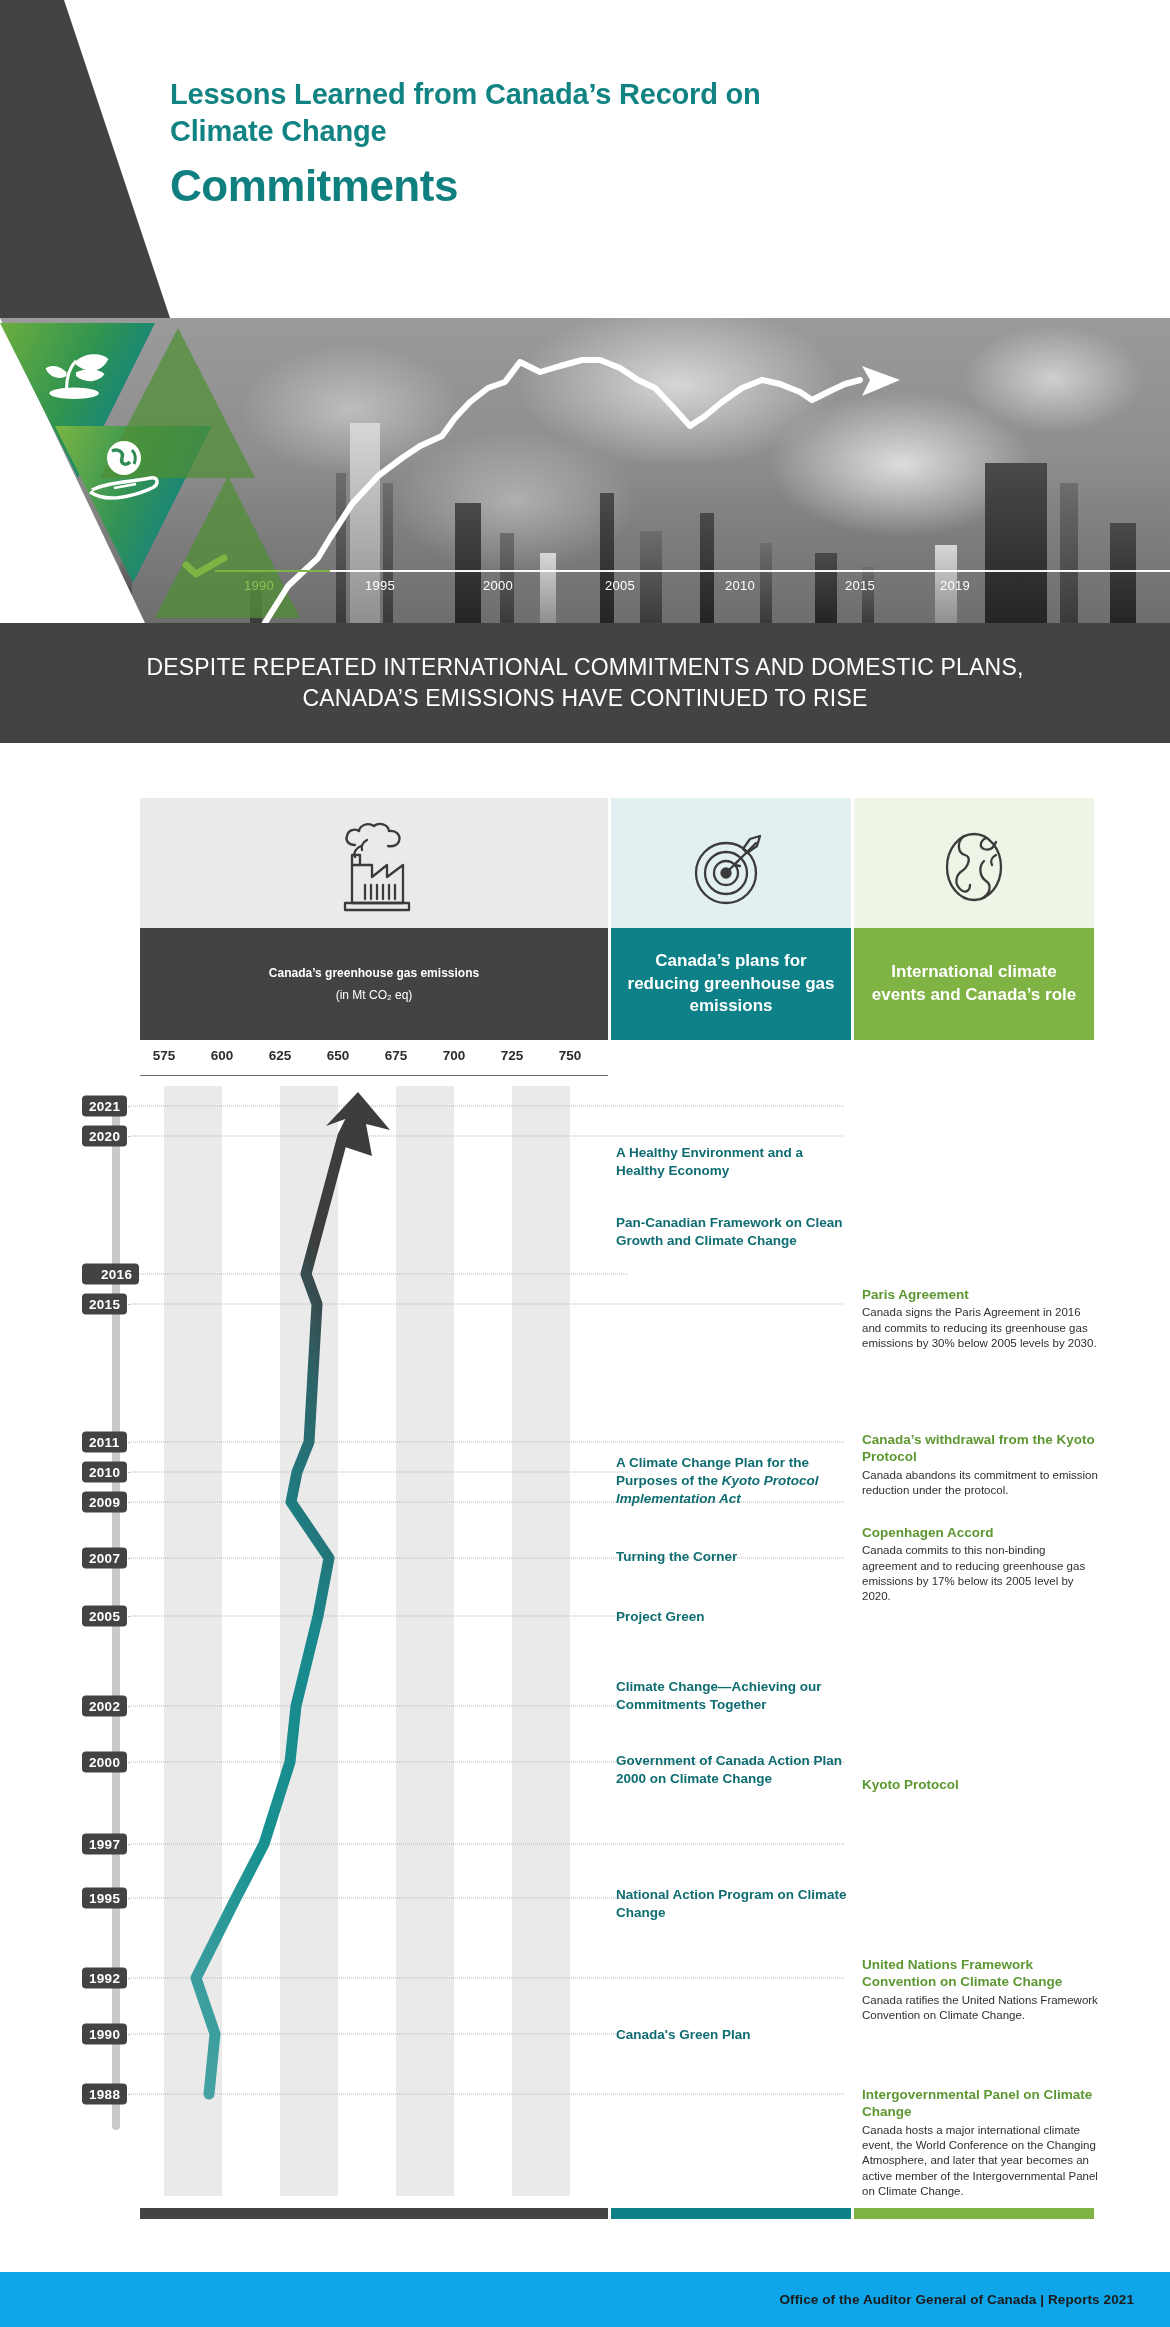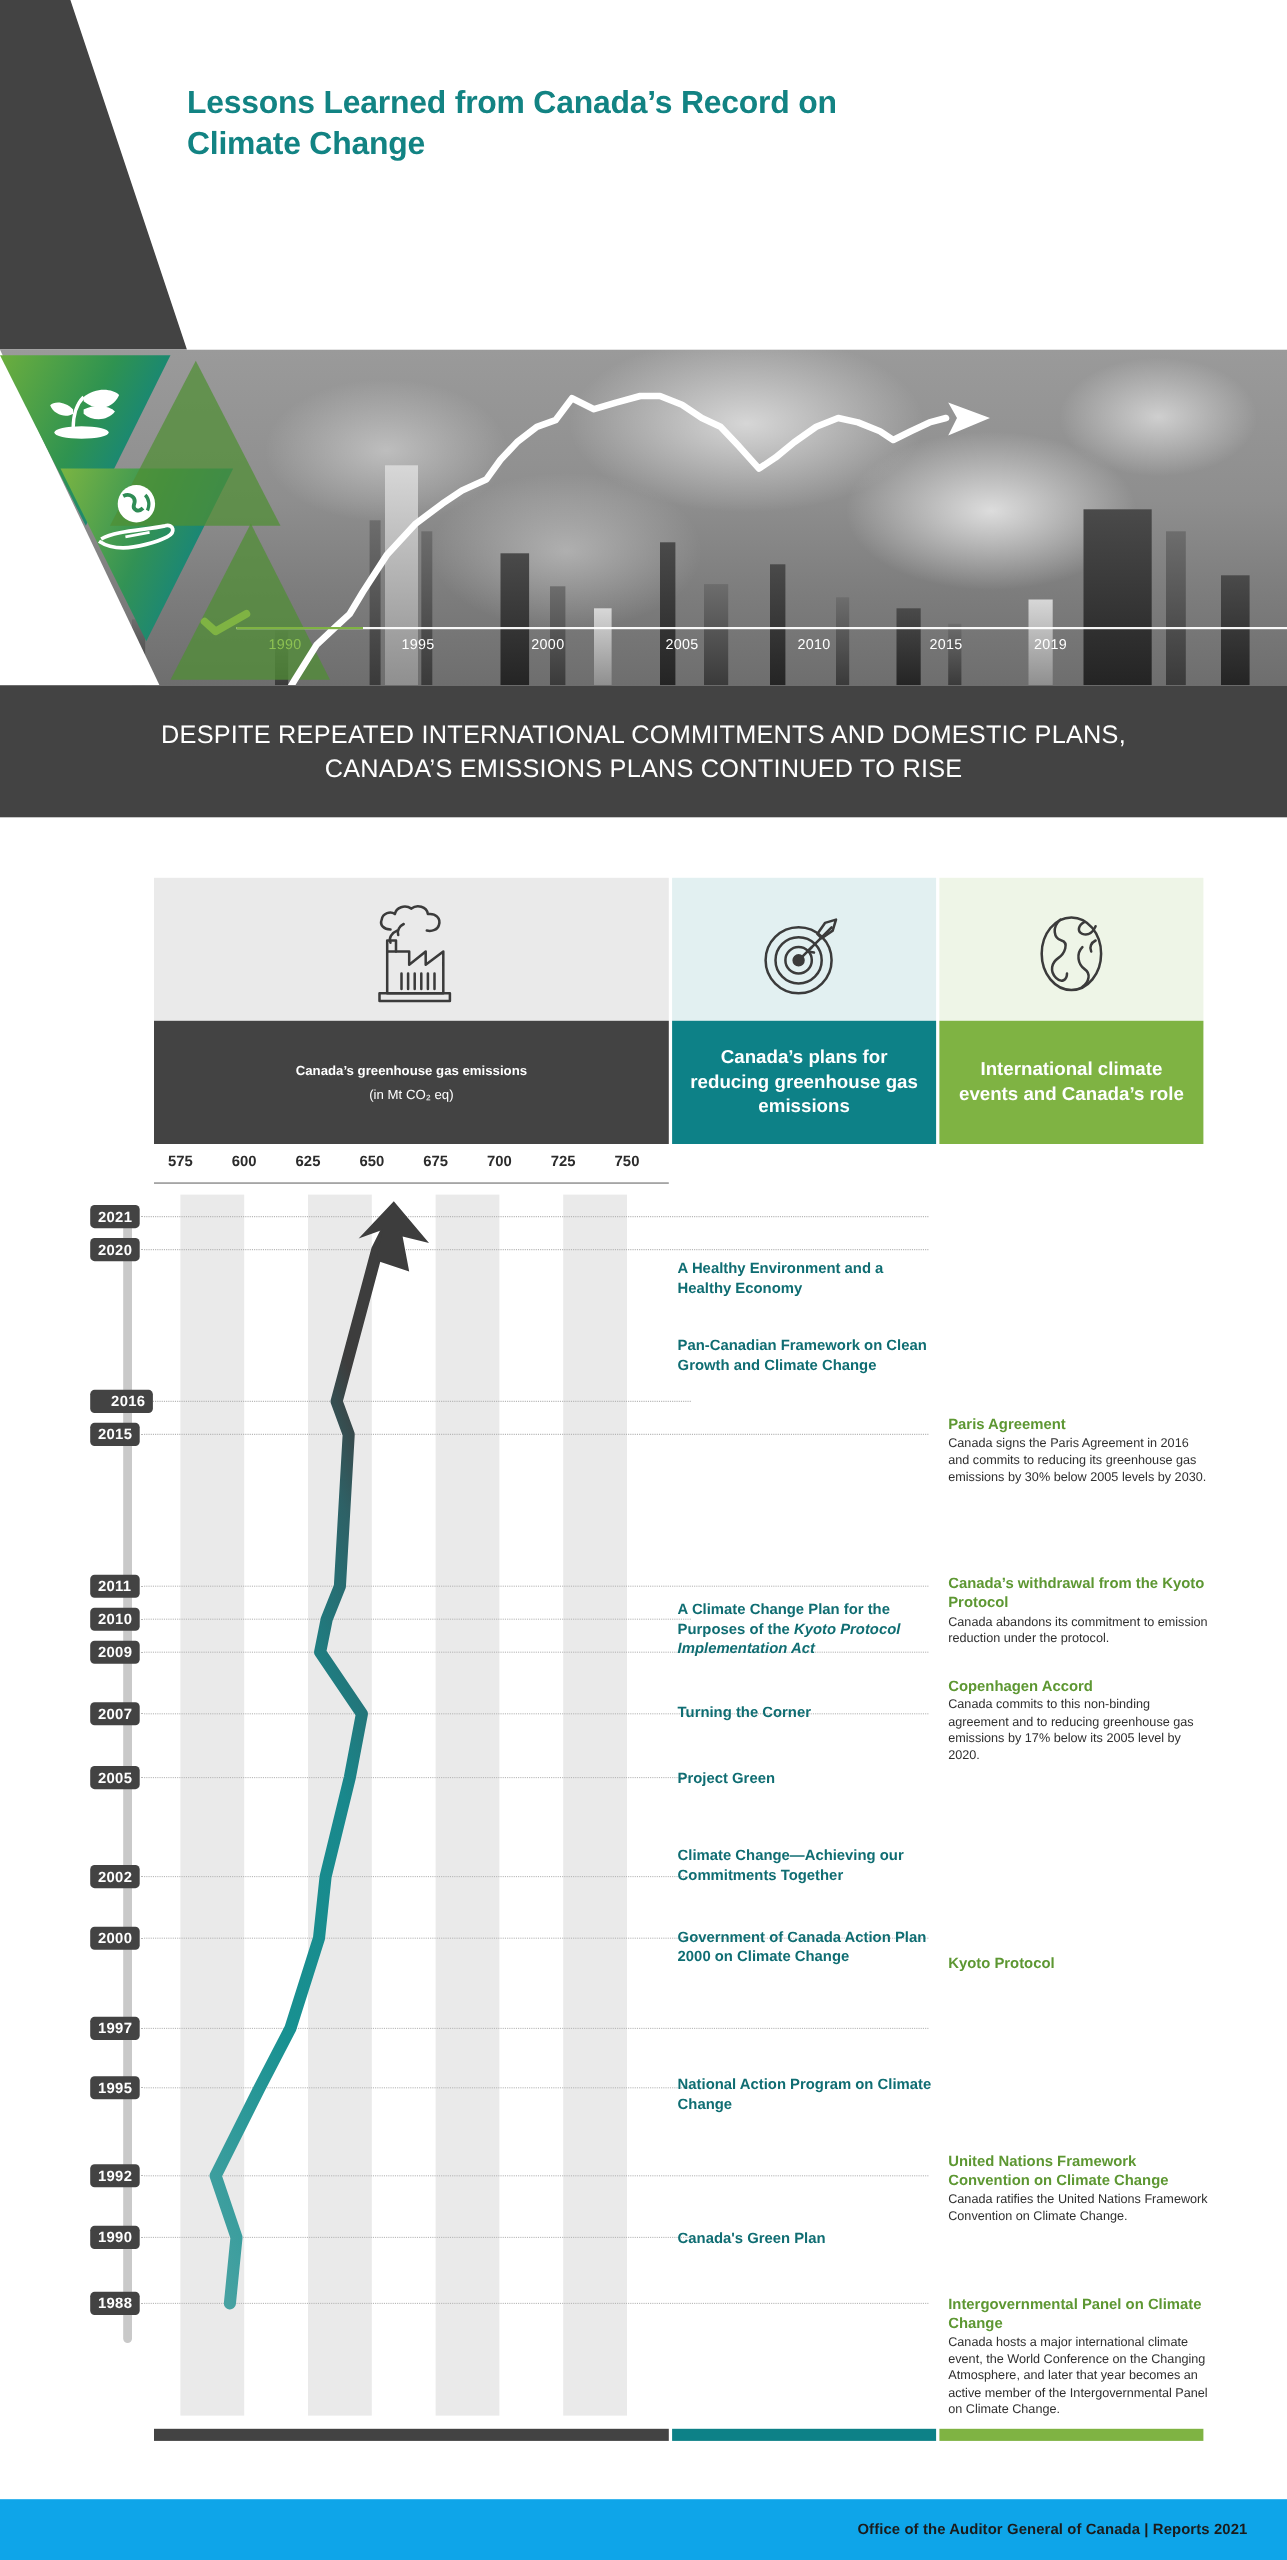--- a/index.html
+++ b/index.html
@@ -206,20 +206,21 @@
   }
 </style>
 </head>
 <body>
 
 <div class="header">
   <div class="header-wedge"></div>
   <div class="header-text">
     <div class="title-line">Lessons Learned from Canada’s Record on</div>
     <div class="title-line">Climate Change</div>
+    <div class="title-big">Commitments</div>
   </div>
 </div>
 
 <div class="banner">
   <div class="photo"></div>
 
   <div class="stacks">
     <div class="stack light" style="left:350px;  width:30px;  height:200px;"></div>
     <div class="stack" style="left:336px;  width:10px;  height:150px;"></div>
     <div class="stack" style="left:383px;  width:10px;  height:140px;"></div>
@@ -293,21 +294,21 @@
   <div class="banner-year" style="left:365px;">1995</div>
   <div class="banner-year" style="left:483px;">2000</div>
   <div class="banner-year" style="left:605px;">2005</div>
   <div class="banner-year" style="left:725px;">2010</div>
   <div class="banner-year" style="left:845px;">2015</div>
   <div class="banner-year" style="left:940px;">2019</div>
 </div>
 
 <div class="statement">
   <div>DESPITE REPEATED INTERNATIONAL COMMITMENTS AND DOMESTIC PLANS,</div>
-  <div>CANADA’S EMISSIONS PLANS CONTINUED TO RISE</div>
+  <div>CANADA’S EMISSIONS HAVE CONTINUED TO RISE</div>
 </div>
 
 <div class="col-icons icon-box-1">
   <svg width="86" height="96" viewBox="0 0 86 96">
     <g fill="none" stroke="#3b3b3b" stroke-width="2.3" stroke-linejoin="round" stroke-linecap="round">
       <path d="M24,26 C18,26 14,22 16,17 C17,11 24,9 28,12 C29,6 37,3 43,7 C48,3 57,5 58,12 C65,11 70,16 68,22 C67,26 62,28 57,27"></path>
       <path d="M30,27 C25,29 22,34 24,38"></path>
       <path d="M36,21 C32,23 30,27 31,31"></path>
       <path d="M21,46 L21,84 L72,84 L72,46 L56,58 L56,46 L41,58 L41,46 Z"></path>
       <path d="M21,46 L21,36 L29,36 L29,46"></path>

